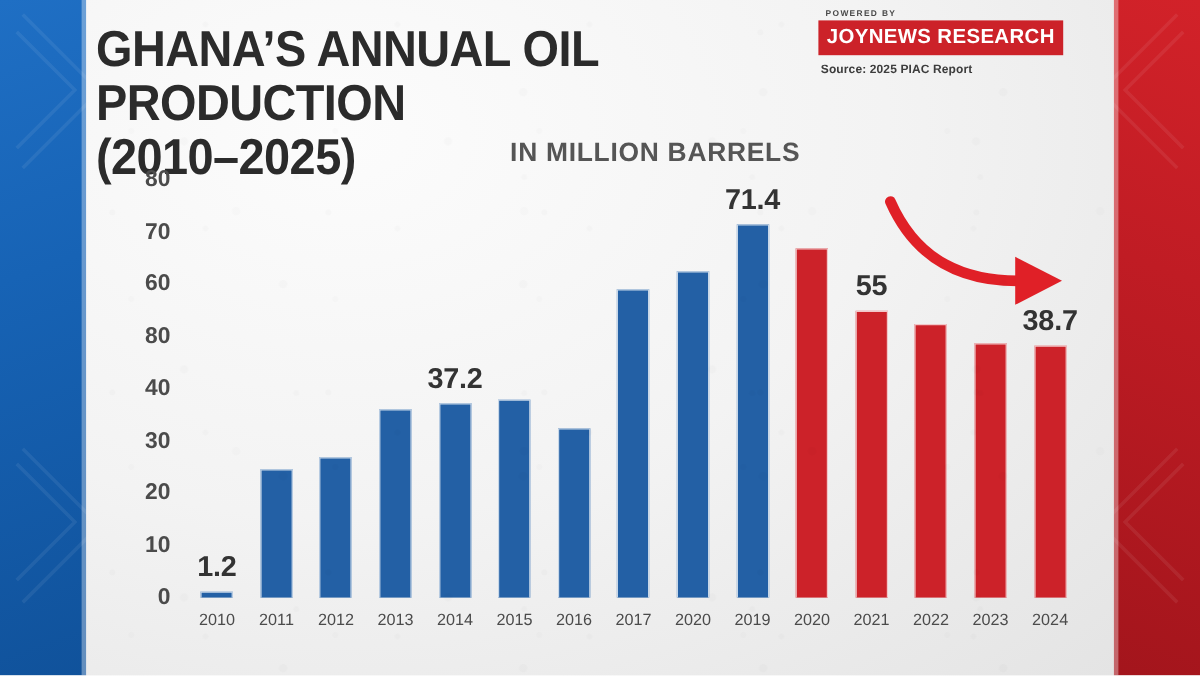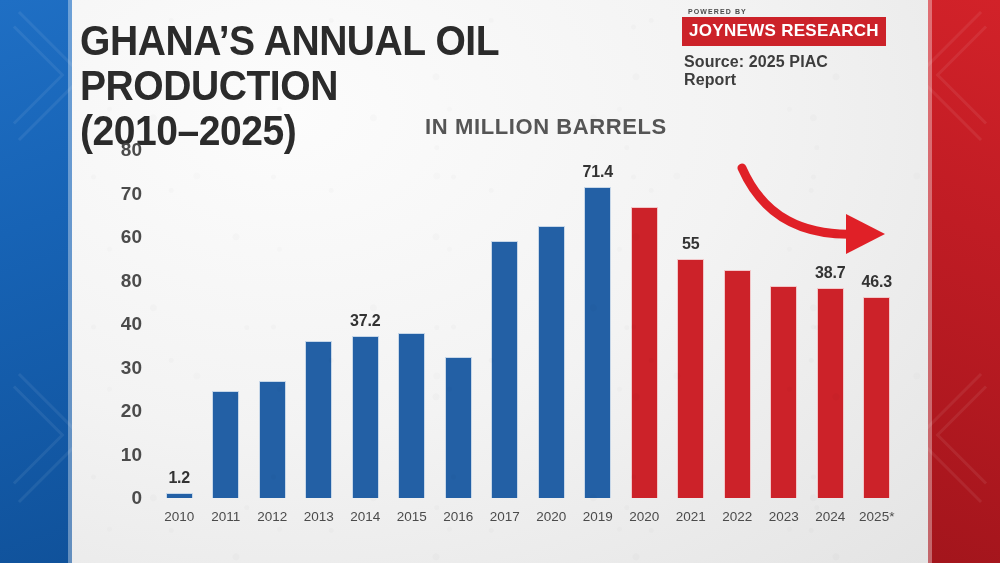--- a/index.html
+++ b/index.html
@@ -175,21 +175,21 @@
     text-align: center;
     text-transform: uppercase;
     white-space: nowrap;
   }
   .logo-bar {
     width: 5px;
     background: #1f4fa0;
   }
   .source-line {
     margin: 7px 0 0 2px;
-    font-size: 16px;
+    font-size: 10px;
     font-weight: bold;
     color: #3d3d3d;
     letter-spacing: .1px;
   }
 
   
   #subtitle {
     position: absolute;
     left: 0;
     top: 114px;
@@ -251,21 +251,21 @@
     border-bottom: none;
   }
   .bar.blue { background: #2360a5; }
   .bar.red  { background: #cc2229; }
 
   .bar-value {
     position: absolute;
     left: 50%;
     transform: translateX(-50%);
     white-space: nowrap;
-    font-size: 16px;
+    font-size: 24px;
     font-weight: bold;
     color: #333333;
     letter-spacing: -.2px;
   }
   .xlabel {
     position: absolute;
     top: 100%;
     left: 50%;
     transform: translateX(-50%);
     margin-top: 11px;
@@ -413,25 +413,20 @@
           </div>
           <div class="bar-col">
             <div class="bar red" style="height: 212.28px; background: rgb(204, 34, 41);"></div>
             <div class="xlabel">2023</div>
           </div>
           <div class="bar-col">
             <div class="bar-value" style="bottom: 215.67px;">38.7</div>
             <div class="bar red" style="height: 209.67px; background: rgb(204, 34, 41);"></div>
             <div class="xlabel">2024</div>
           </div>
-          <div class="bar-col">
-            <div class="bar-value" style="bottom: 207.405px;">46.3</div>
-            <div class="bar red" style="height: 201.405px; background: rgb(204, 34, 41);"></div>
-            <div class="xlabel">2025*</div>
-          </div>
         </div>
 
       <svg id="arrow-svg" viewBox="0 0 800 390">
         <path d="M 638 18 C 660 68, 700 86, 752 84" stroke="#e02027" stroke-width="9" fill="none" stroke-linecap="round"></path>
         <path d="M 742 64 L 781 84 L 742 104 Z" fill="#e02027"></path>
       </svg>
     </div>
 
   </div>
 </div>

